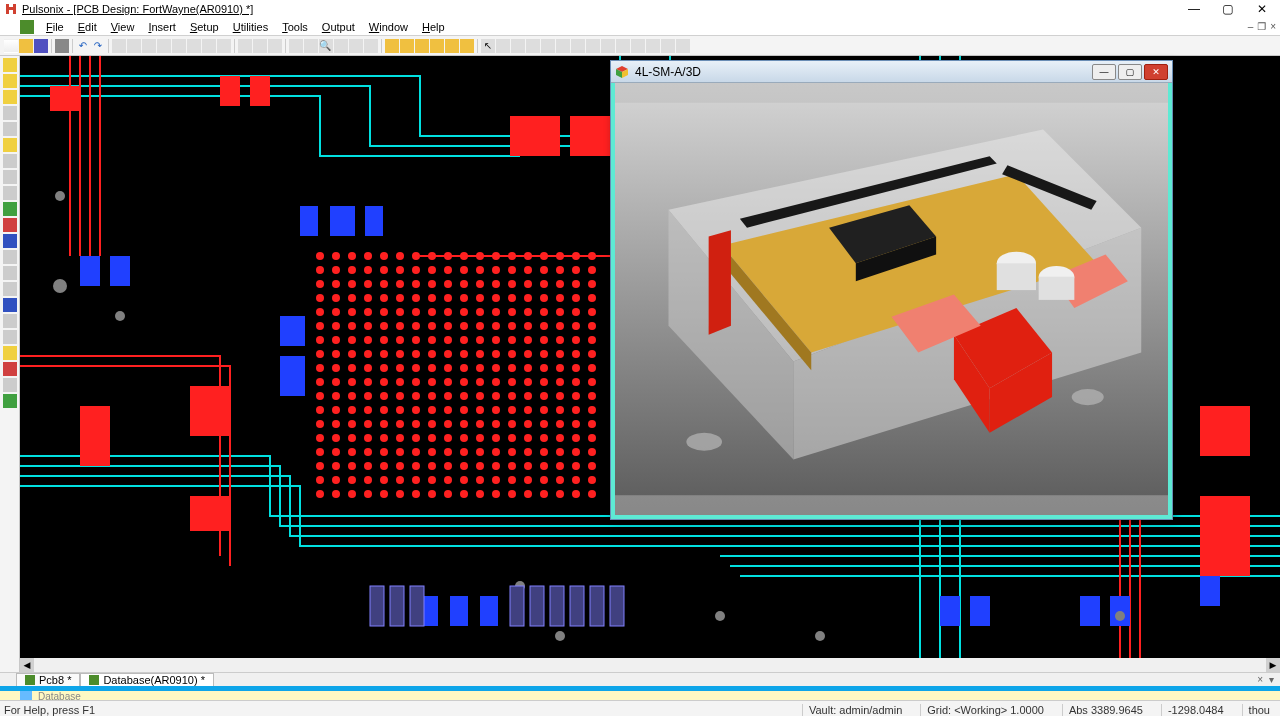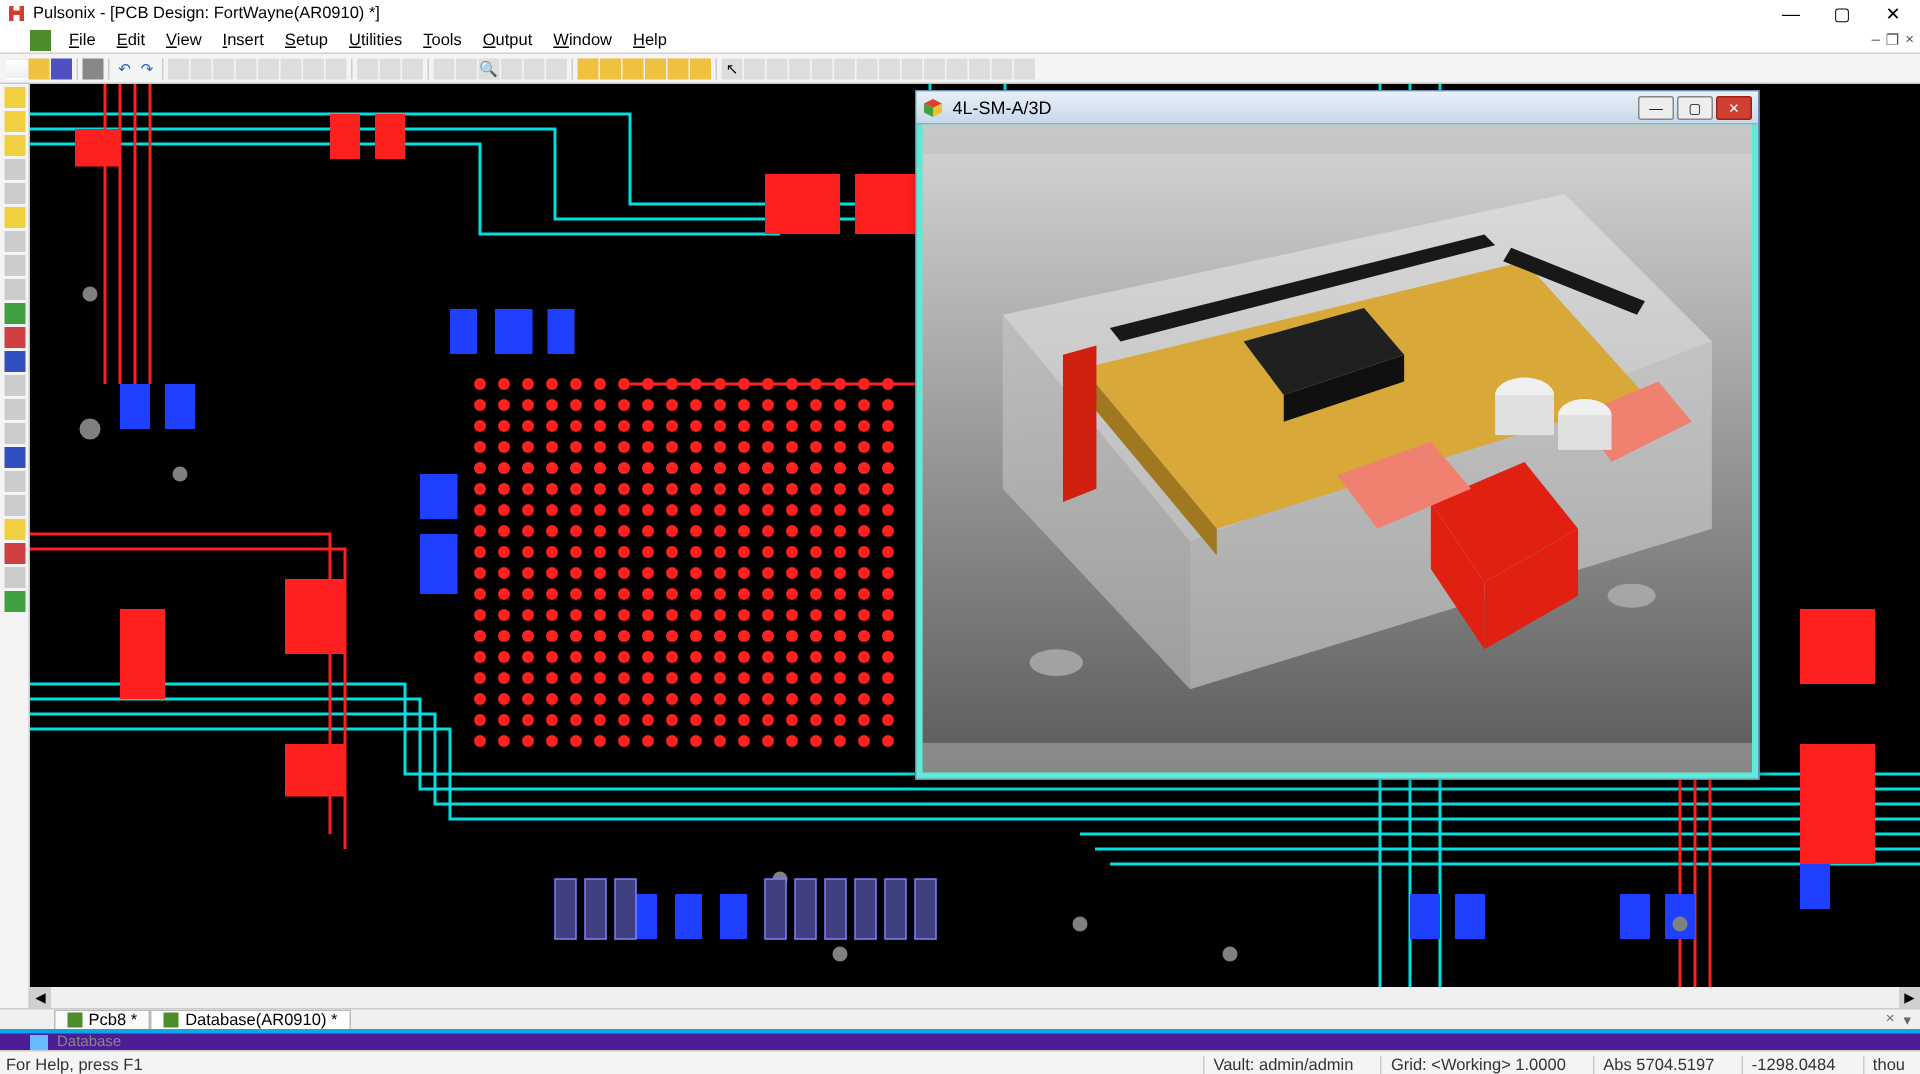--- a/index.html
+++ b/index.html
@@ -1,19 +1,19 @@
 <!DOCTYPE html>
 <html><head>
 <meta charset="utf-8">
 <style>
 * { margin: 0; padding: 0; box-sizing: border-box; font-family: "Segoe UI", Tahoma, sans-serif; font-size: 11px; }
 html, body { width: 1280px; height: 716px; overflow: hidden; background: #f0f0f0; }
 .titlebar { height: 18px; background: #fff; display: flex; align-items: center; padding: 0 4px; }
 .titlebar .logo { width: 14px; height: 14px; margin-right: 4px; display: inline-flex; }
-.titlebar .title { color: #000; flex: 1; }
+.titlebar .title { color: #000; flex: 1; text-decoration: underline; }
 .win-controls { display: flex; gap: 18px; padding-right: 6px; }
 .win-controls span { width: 16px; height: 16px; display: inline-flex; align-items: center; justify-content: center; cursor: pointer; font-size: 12px; }
 .menubar { height: 18px; background: #fff; display: flex; align-items: center; padding-left: 20px; gap: 2px; border-bottom: 1px solid #d0d0d0; }
 .menubar .icon { width: 14px; height: 14px; background: #4c8c2b; margin-right: 4px; }
 .menubar .item { padding: 1px 6px; cursor: pointer; }
 .menubar .item u { text-decoration: underline; }
 .mdi-controls { margin-left: auto; display: flex; gap: 4px; padding-right: 4px; }
 .mdi-controls span { cursor: pointer; font-size: 10px; color: #555; }
 .toolbar { height: 20px; background: #f4f4f4; border-bottom: 1px solid #c8c8c8; display: flex; align-items: center; padding: 0 4px; gap: 1px; }
 .toolbar .btn { width: 14px; height: 14px; border: 1px solid transparent; display: inline-flex; align-items: center; justify-content: center; cursor: pointer; font-size: 10px; }
@@ -38,26 +38,26 @@
 .scroll-h { position: absolute; bottom: 0; left: 0; right: 0; height: 14px; background: #e8e8e8; display: flex; align-items: center; }
 .scroll-h .arrow { width: 14px; height: 14px; background: #d0d0d0; display: flex; align-items: center; justify-content: center; cursor: pointer; font-size: 9px; }
 .scroll-h .track { flex: 1; background: #f0f0f0; height: 14px; position: relative; }
 .float-win { position: absolute; left: 610px; top: 60px; width: 563px; height: 460px; background: #5eead4; border: 1px solid #6a8db5; box-shadow: 2px 2px 8px rgba(0,0,0,0.3); }
 .float-title { height: 22px; background: linear-gradient(#e8f0f8, #c8d8e8); display: flex; align-items: center; padding: 0 4px; border-bottom: 1px solid #9ab; }
 .float-title .cube { width: 14px; height: 14px; margin-right: 6px; }
 .float-title .txt { flex: 1; font-size: 12px; color: #000; }
 .float-title .ctl { width: 24px; height: 16px; margin-left: 2px; border: 1px solid #888; background: #eee; display: flex; align-items: center; justify-content: center; cursor: pointer; font-size: 9px; border-radius: 2px; }
 .float-title .ctl.close { background: #d04030; color: #fff; border-color: #a02010; }
 .float-body { position: absolute; top: 22px; left: 4px; right: 4px; bottom: 4px; background: linear-gradient(#c8c8c8 0%, #888 100%); overflow: hidden; }
-.tabs { position: absolute; bottom: 30px; left: 0; right: 0; height: 14px; background: #f0f0f0; display: flex; align-items: center; padding-left: 36px; border-top: 1px solid #ccc; }
+.tabs { position: absolute; bottom: 30px; left: 0; right: 0; height: 14px; background: #f0f0f0; display: flex; align-items: center; padding-left: 16px; border-top: 1px solid #ccc; }
 .tabs .tab { padding: 0 8px; height: 14px; display: flex; align-items: center; gap: 4px; border: 1px solid #bbb; background: #fafafa; margin-right: 0; cursor: pointer; }
 .tabs .tab .ticon { width: 10px; height: 10px; background: #4c8c2b; }
 .tabs .x { margin-left: auto; padding-right: 6px; display: flex; gap: 6px; }
 .tabs .x span { cursor: pointer; font-size: 10px; color: #666; }
-.db-bar { position: absolute; bottom: 16px; left: 0; right: 0; height: 14px; background: #4c1d95; display: flex; align-items: center; padding-left: 20px; border-top: 3px solid #0ea5e9; }
+.db-bar { position: absolute; bottom: 16px; left: 0; right: 0; height: 14px; background: #fef9c3; display: flex; align-items: flex-start; padding-left: 20px; border-top: 5px solid #0ea5e9; }
 .db-bar .lbl { color: #888; font-size: 10px; margin-left: 6px; }
 .db-bar .dicon { width: 12px; height: 10px; background: #6bf; }
 .status { position: absolute; bottom: 0; left: 0; right: 0; height: 16px; background: #f4f4f4; border-top: 1px solid #ccc; display: flex; align-items: flex-end; padding: 0 4px; font-size: 10px; color: #333; }
 .status .sl { flex: 1; }
 .status .sr { display: flex; gap: 12px; }
 .status .sr span { border-left: 1px solid #ccc; padding: 0 6px; }
 </style>
 </head>
 <body>
 
@@ -679,17 +679,17 @@
 <div class="db-bar">
   <span class="dicon"></span>
   <span class="lbl">Database</span>
 </div>
 
 <div class="status">
   <span class="sl">For Help, press F1</span>
   <div class="sr">
     <span>Vault: admin/admin</span>
     <span>Grid: &lt;Working&gt; 1.0000</span>
-    <span>Abs 5704.5197</span>
+    <span>Abs 3389.9645</span>
     <span>-1298.0484</span>
     <span>thou</span>
   </div>
 </div>
 
 </body></html>

